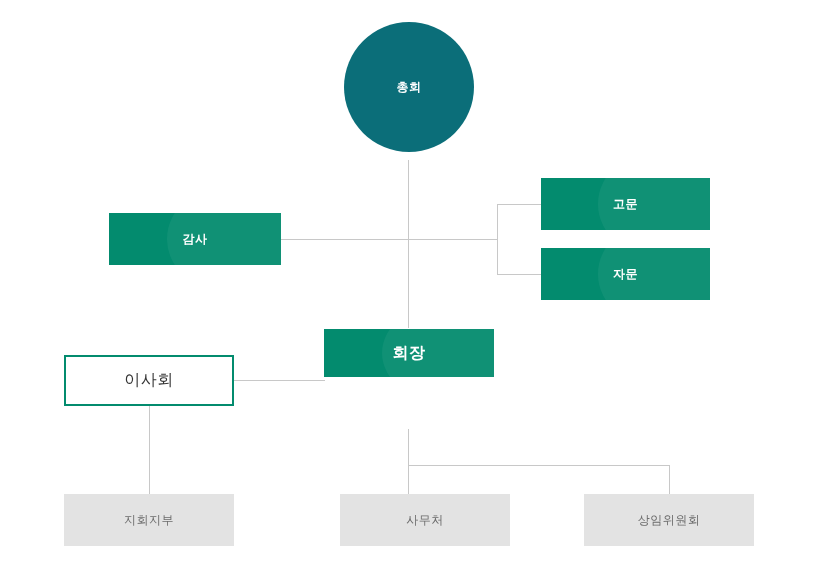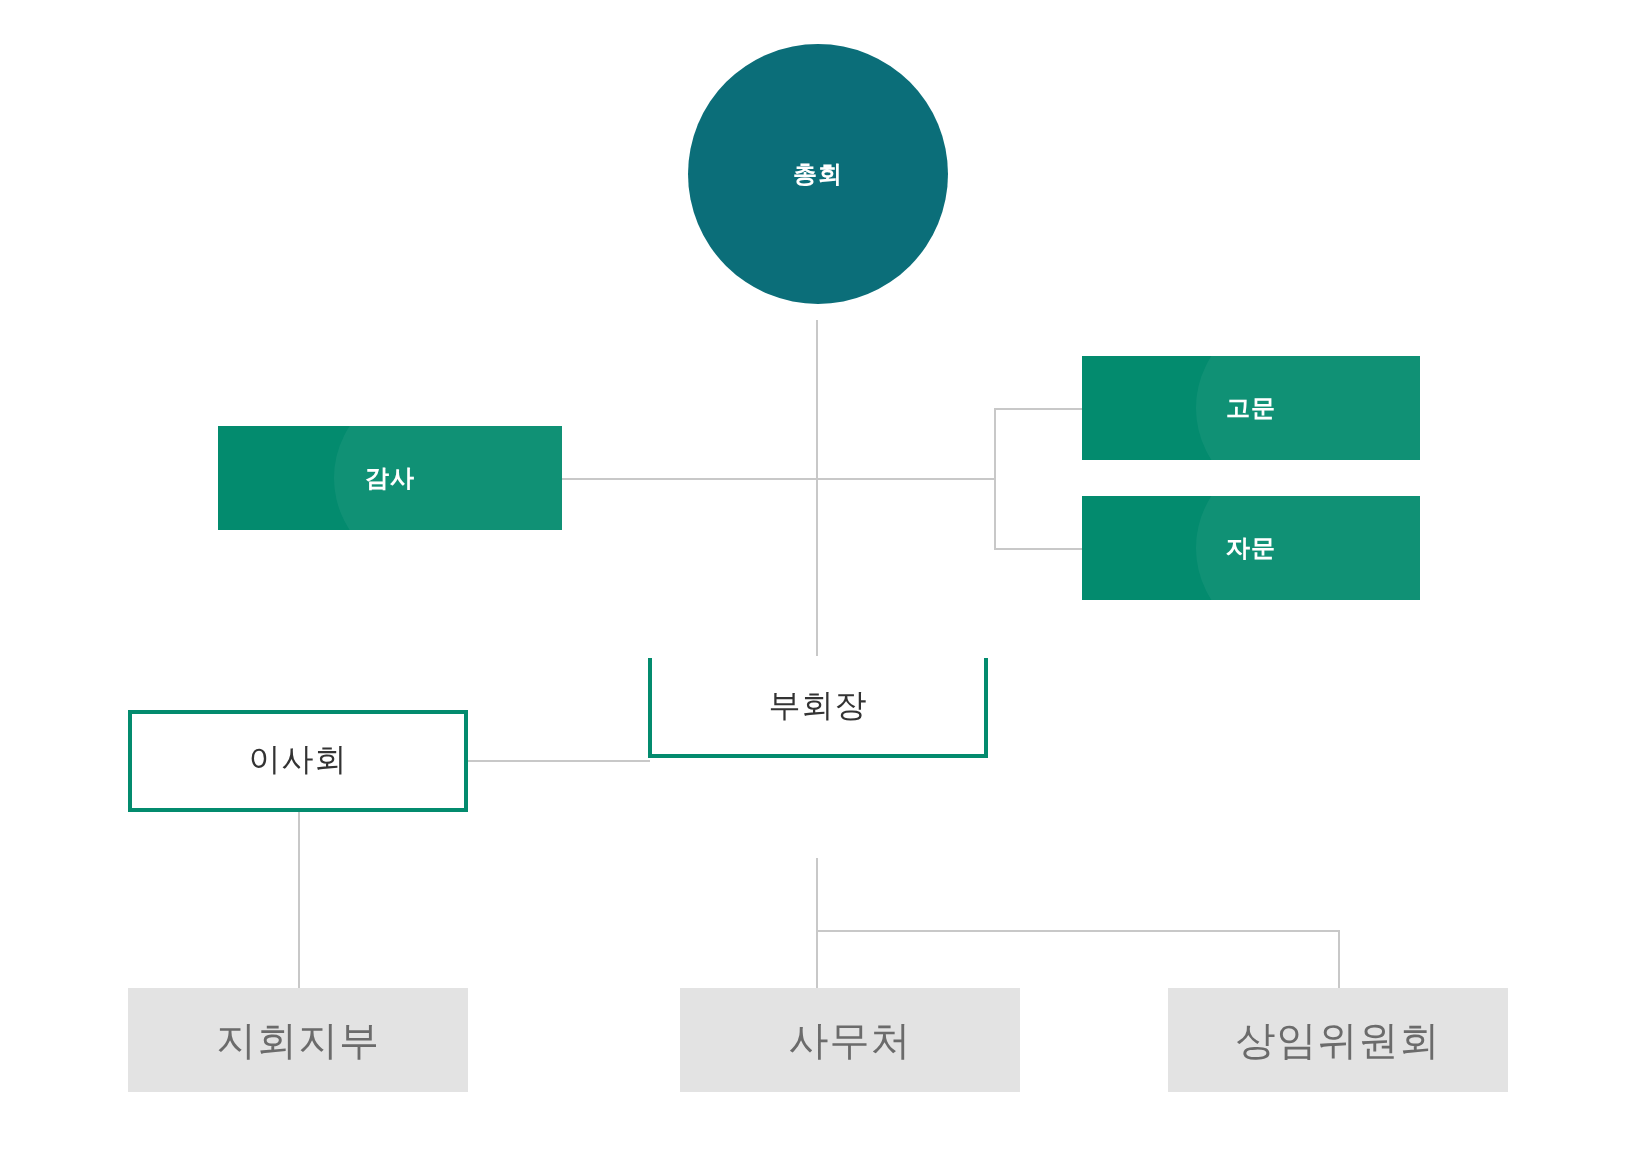--- a/index.html
+++ b/index.html
@@ -87,21 +87,21 @@
     color: #333333;
     font-size: 16px;
   }
 
   
   .node-grey {
     background: #e3e3e3;
   }
   .node-grey .label {
     color: #6b6b6b;
-    font-size: 20px;
+    font-size: 12px;
   }
 
   
   .node-stack {
     position: absolute;
     box-sizing: border-box;
   }
   .stack-top {
     position: relative;
     width: 100%;
@@ -183,22 +183,22 @@
 
   <div class="node node-green" style="left:541px; top:178px; width:169px; height:52px;">
     <span class="label">고문</span>
   </div>
 
   <div class="node node-green" style="left:541px; top:248px; width:169px; height:52px;">
     <span class="label">자문</span>
   </div>
 
   <div class="node-stack" style="left:324px; top:329px; width:170px;">
-    <div class="stack-bottom">
-      <span class="label">부회장</span>
+    <div class="stack-top">
+      <span class="label">회장</span>
     </div>
   </div>
 
   <div class="node node-outline" style="left:64px; top:355px; width:170px; height:51px;">
     <span class="label">이사회</span>
   </div>
 
   <div class="node node-grey" style="left:64px; top:494px; width:170px; height:52px;">
     <span class="label">지회지부</span>
   </div>

